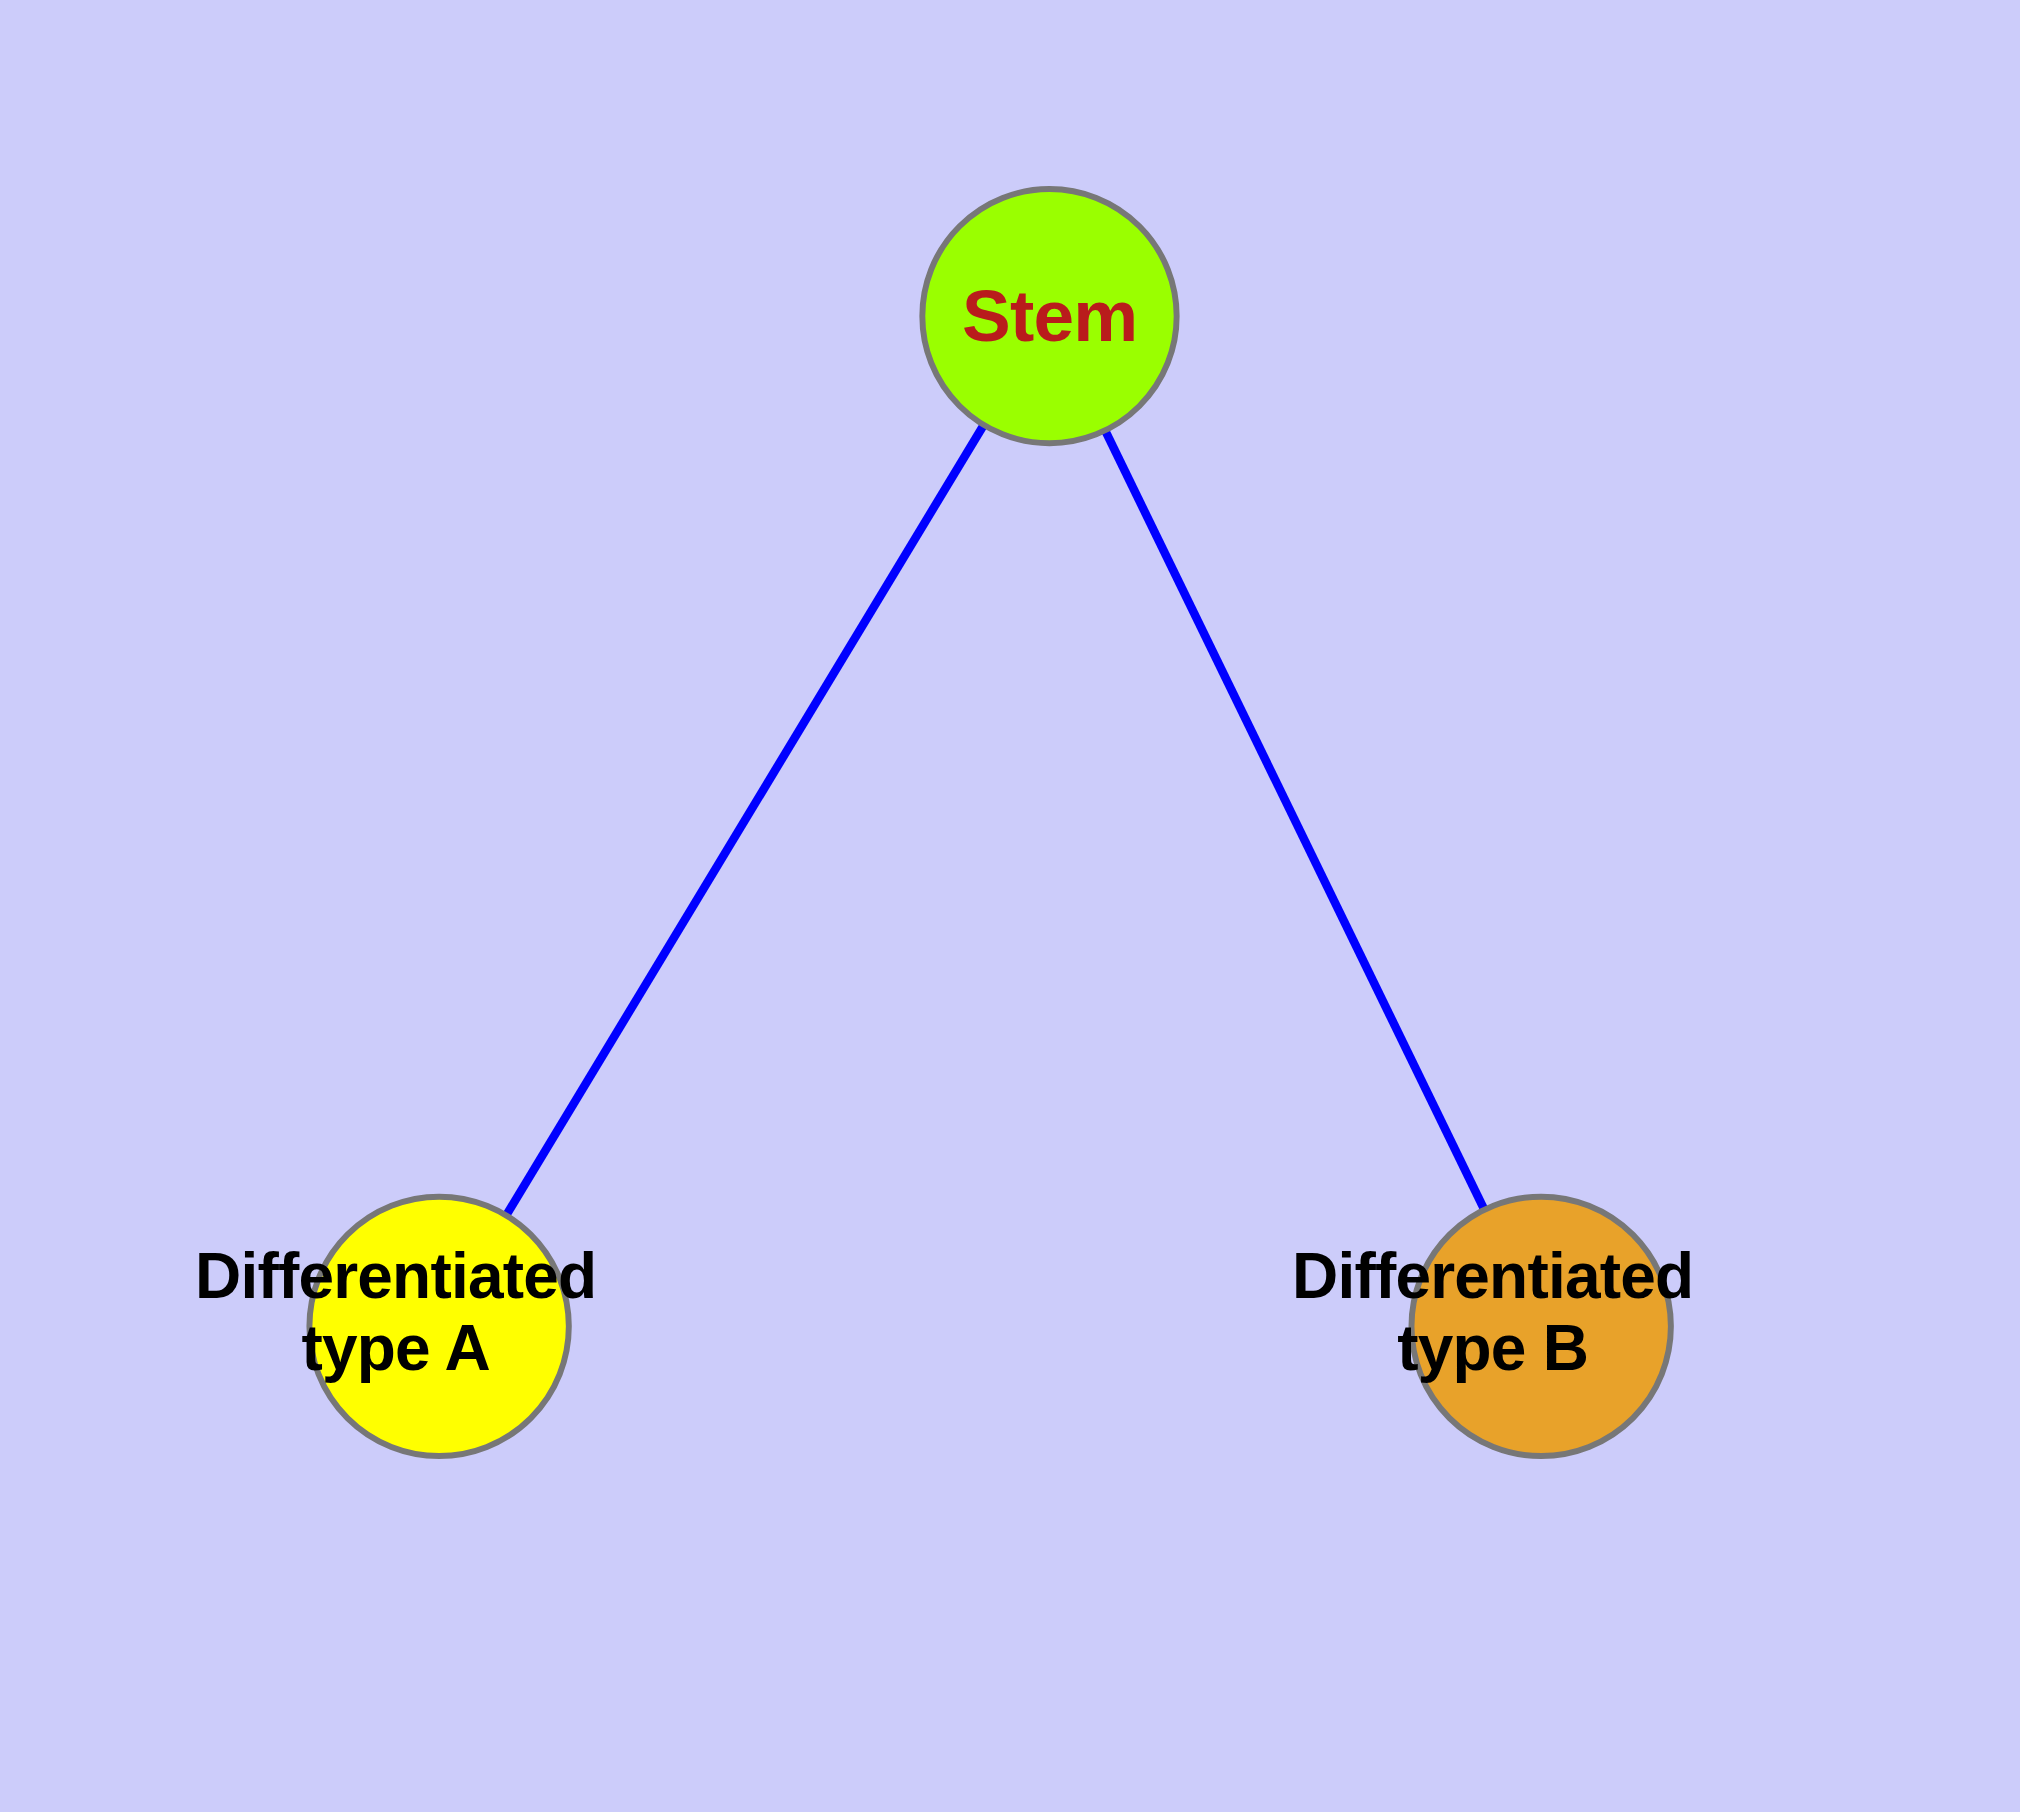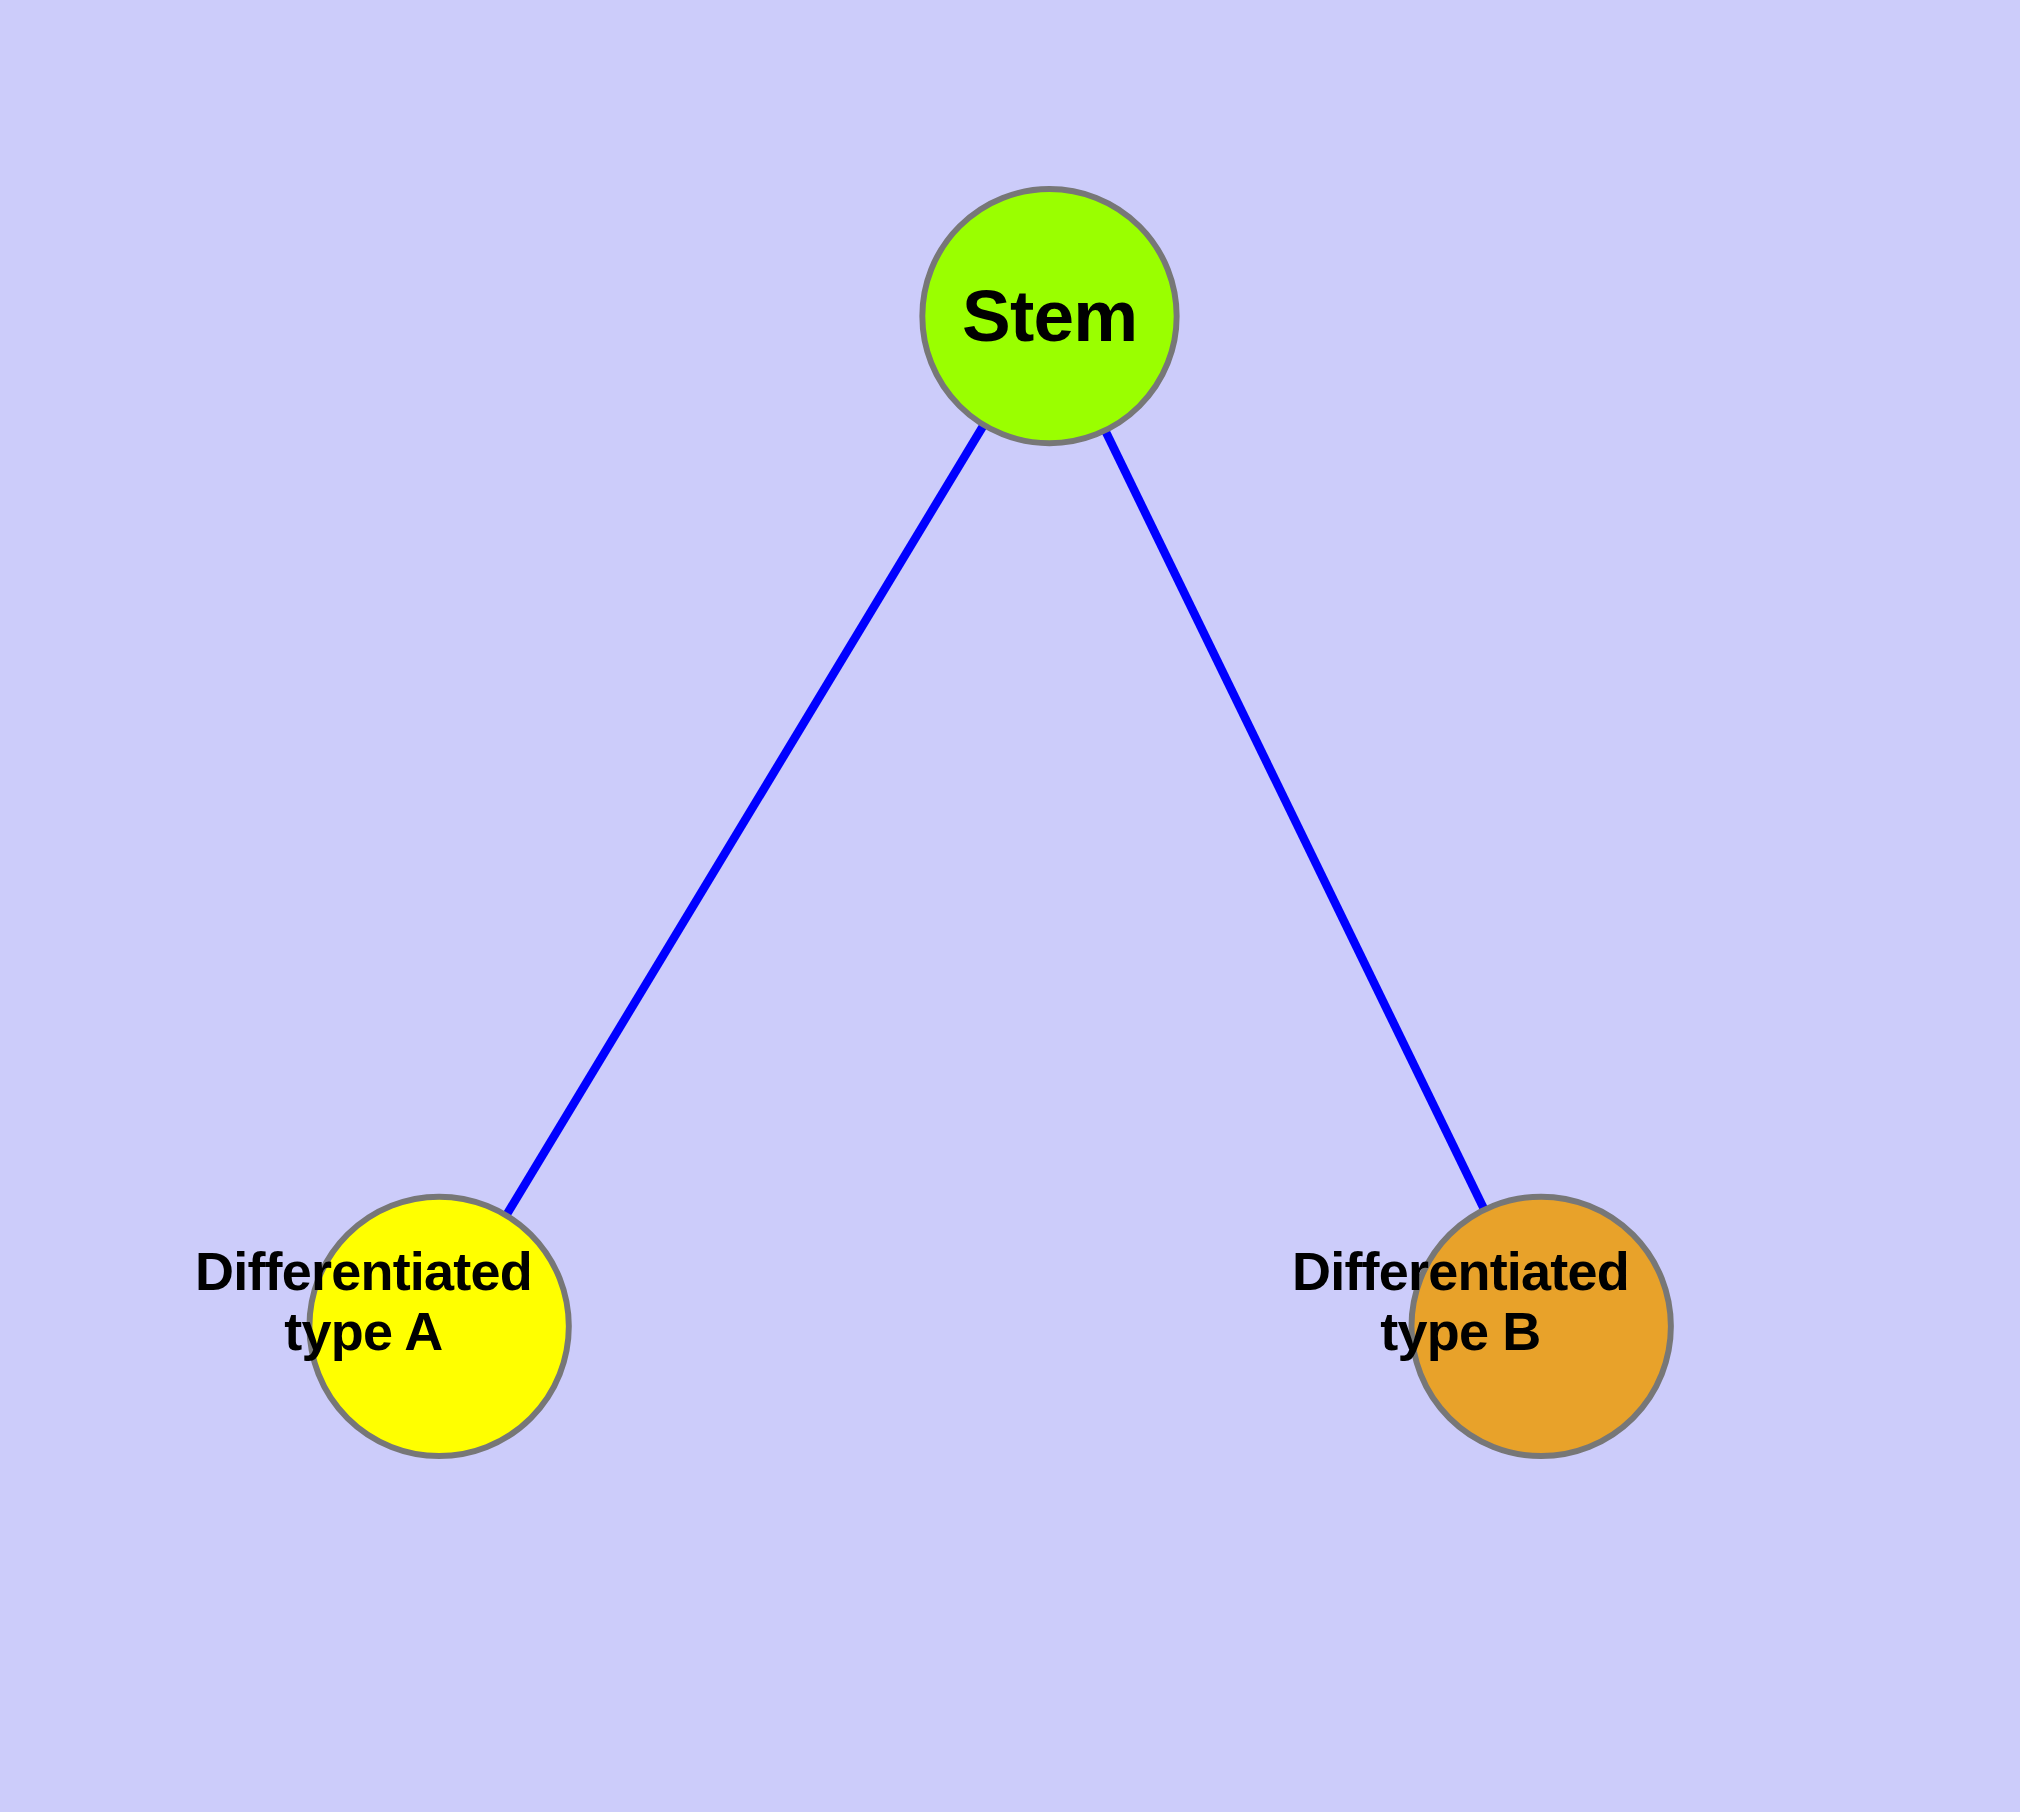--- a/index.html
+++ b/index.html
@@ -34,21 +34,21 @@
     line-height: 1.12;
     white-space: pre;
     pointer-events: none;
     -webkit-font-smoothing: antialiased;
   }
   .label-root {
     font-size: 73px;
     letter-spacing: -0.8px;
   }
   .label-leaf {
-    font-size: 54px;
+    font-size: 64px;
     letter-spacing: -0.8px;
     text-align: center;
   }
 </style>
 </head>
 <body>
 
 <div id="canvas" style="width: 2021px; height: 1812px;">
 
   <div id="bg-rect" style="background: rgb(204, 204, 250); width: 2021px; height: 1812px;"></div>
@@ -59,21 +59,21 @@
         <line x1="1302.7546861739986" y1="506.08204468863164" x2="1751.932718835988" y2="1429.2203462974096" stroke="#0000ff" stroke-width="10" stroke-linecap="butt"></line>
       </g>
     <g id="node-layer">
         <circle cx="1238" cy="373" r="150" fill="#9aff00" stroke="#777777" stroke-width="7"></circle>
         <circle cx="518" cy="1565" r="153" fill="#ffff00" stroke="#777777" stroke-width="7"></circle>
         <circle cx="1818" cy="1565" r="153" fill="#e8a22a" stroke="#777777" stroke-width="7"></circle>
       </g>
   </svg>
 
   <div id="label-layer">
-      <div class="node-label label-root" style="color: #000000; left: 962px; top: 275px;">Stem</div>
+      <div class="node-label label-root" style="color: #b91c1c; left: 962px; top: 275px;">Stem</div>
       <div class="node-label label-leaf" style="color: rgb(0, 0, 0); left: 195px; top: 1241px;">Differentiated
 type A</div>
       <div class="node-label label-leaf" style="color: rgb(0, 0, 0); left: 1292px; top: 1241px;">Differentiated
 type B</div>
     </div>
 
 </div>
 
 
 </body></html>

